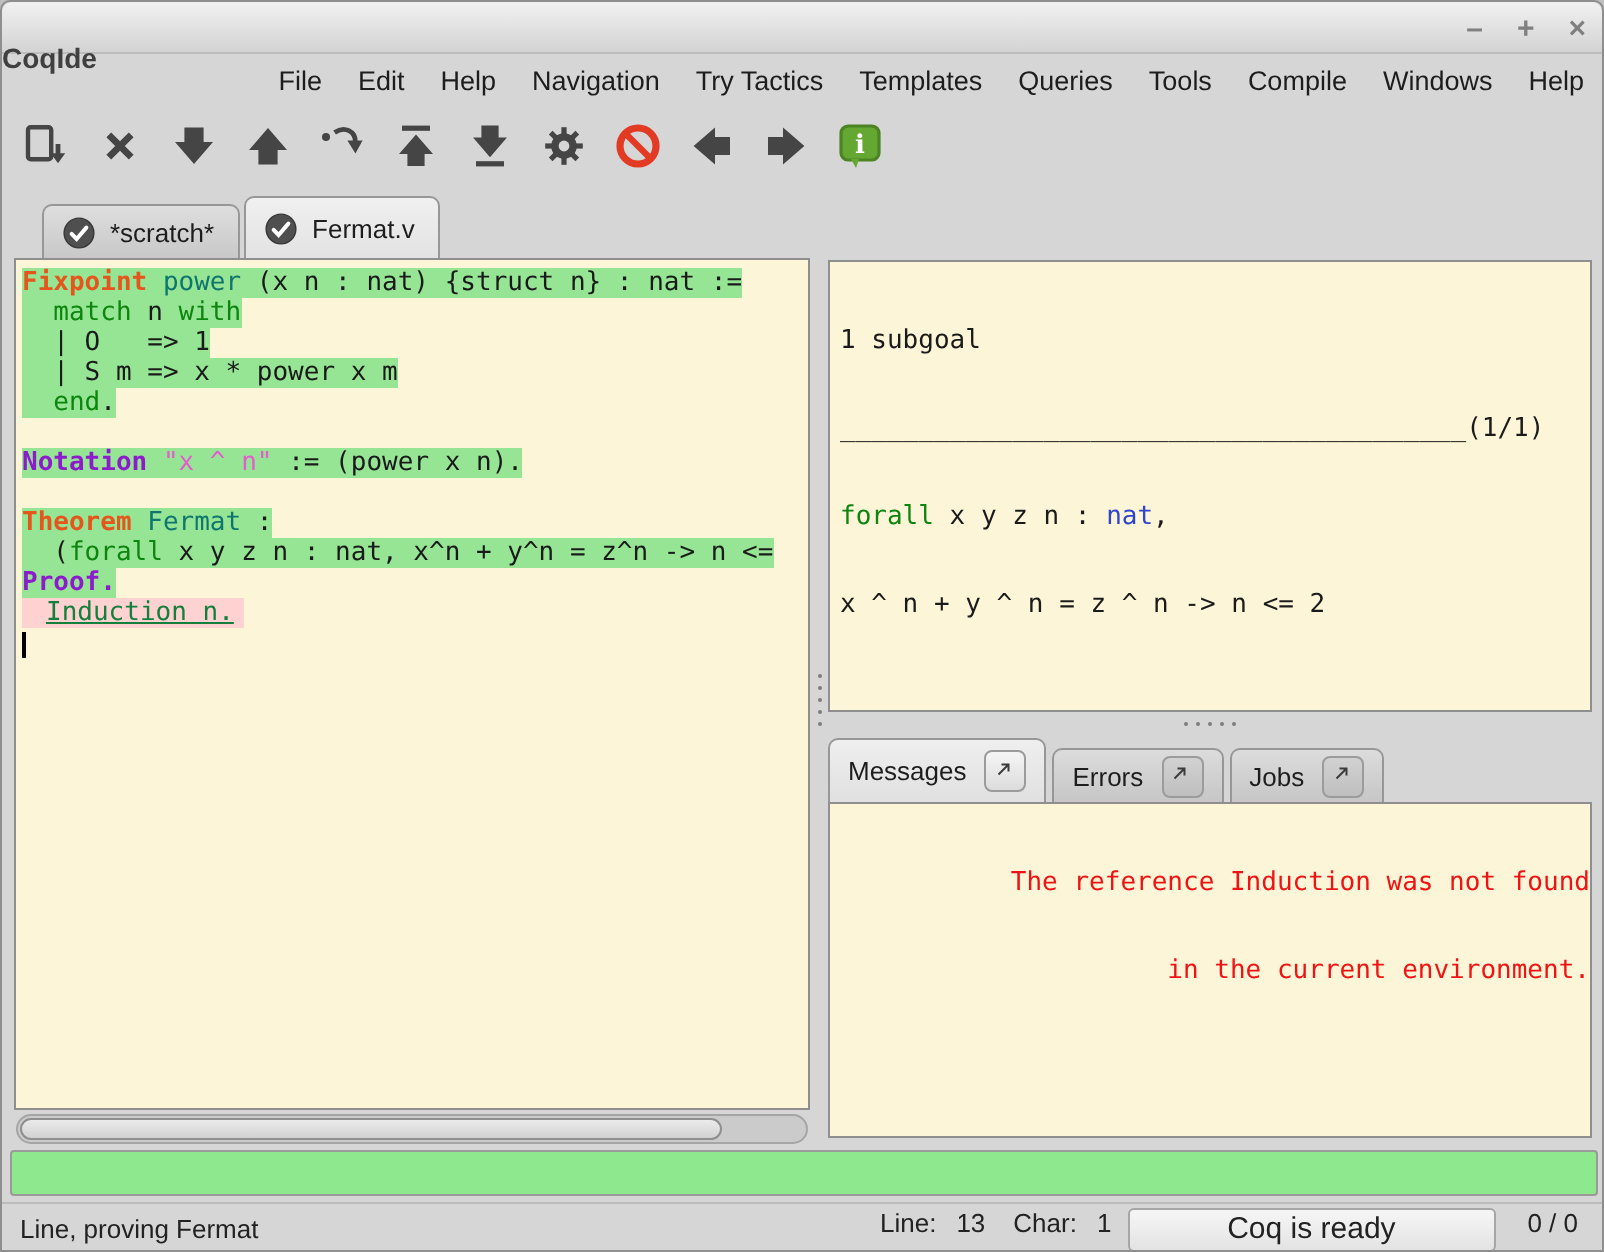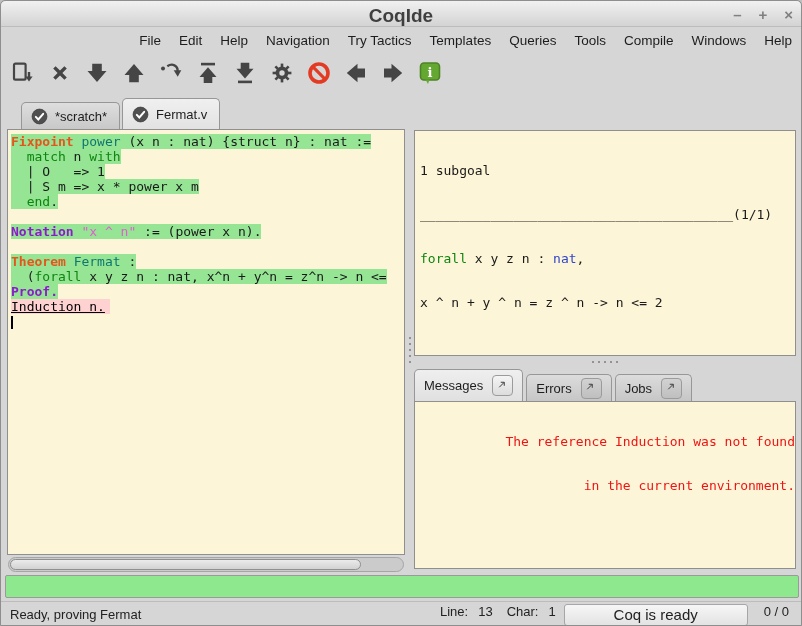--- a/index.html
+++ b/index.html
@@ -4,22 +4,22 @@
 <style>
   * { margin:0; padding:0; box-sizing:border-box; }
   body { background:#bfbfbf; font-family:"Liberation Sans", sans-serif; }
   .window { position:relative; width:802px; height:626px; background:#d6d6d6;
             border:1px solid #8e8e8e; border-radius:5px 5px 0 0; overflow:hidden; }
 
   
   .titlebar { position:absolute; left:0; top:0; width:100%; height:26px;
               background:linear-gradient(#f1f1f1,#d3d3d3); border-bottom:1px solid #bdbdbd;
               border-radius:5px 5px 0 0; }
-  .title { position:absolute; left:0; right:0; top:4px; text-align:center;
-           font-weight:bold; font-size:19px; color:#3f3f3f; }
+  .title { position:absolute; left:0; right:0; top:20px; text-align:left;
+           font-weight:bold; font-size:14px; color:#3f3f3f; }
   .winctl { position:absolute; right:8px; top:0; height:26px; display:flex; align-items:center; gap:17px; }
   .winbtn { color:#808080; font-size:15px; font-weight:bold; line-height:1; cursor:default; }
 
   
   .menubar { position:absolute; left:0; top:27px; width:100%; height:24px;
              display:flex; align-items:center; padding-left:4px;justify-content:flex-end; }
   .menu-item { padding:3px 9px; font-size:13.5px; color:#1d1d1d; }
 
   
   .toolbar { position:absolute; left:0; top:51px; width:100%; height:42px;
@@ -47,21 +47,21 @@
   .goal-pane .code-line, .msg-pane .code-line { height:16px; line-height:16px;margin-top:28px; }
   .hl-g { background:#95e595; }
   .hl-p { background:#ffd2d2; padding-right:5px; }
   .tk-plain { color:#1a1a1a; }
   .tk-cmd  { color:#e5561c; font-weight:bold; }
   .tk-id   { color:#0f766e; }
   .tk-gal  { color:#0e850e; }
   .tk-decl { color:#8d1bcc; font-weight:bold; }
   .tk-str  { color:#e65cd0; }
   .tk-type { color:#2f45cc; }
-  .tk-err  { color:#000000; text-decoration:underline; }
+  .tk-err  { color:#15803d; text-decoration:underline;padding-left:12px; }
   .tk-msg  { color:#ef1414; }
   .caret { display:inline-block; width:1.5px; height:13px; background:#000; vertical-align:text-bottom; }
 
   
   .vsplit { position:absolute; left:404px; top:128px; width:9px; height:442px;
             display:flex; flex-direction:column; align-items:center; justify-content:center; gap:4px; }
   .hsplit { position:absolute; left:413px; top:355px; width:382px; height:12px;
             display:flex; align-items:center; justify-content:center; gap:4px; }
   .dot { width:2px; height:2px; background:#7c7c7c; border-radius:50%; }
 
@@ -291,21 +291,21 @@
       <div class="code-line"><span><span class="tk-msg">in the current environment.</span></span></div>
     </div>
 
   <div class="hscroll">
     <div class="hscroll-thumb"></div>
   </div>
 
   <div class="progress"></div>
 
   <div class="statusbar">
-    <span>Ready, proving Fermat</span>
+    <span>Line, proving Fermat</span>
     <div class="status-right">
       <span class="lbl">Line:</span>
       <span class="val">13</span>
       <span class="lbl">Char:</span>
       <span class="val">1</span>
       <div class="coq-state-btn">Coq is ready</div>
       <span class="counter">0 / 0</span>
     </div>
   </div>
 

